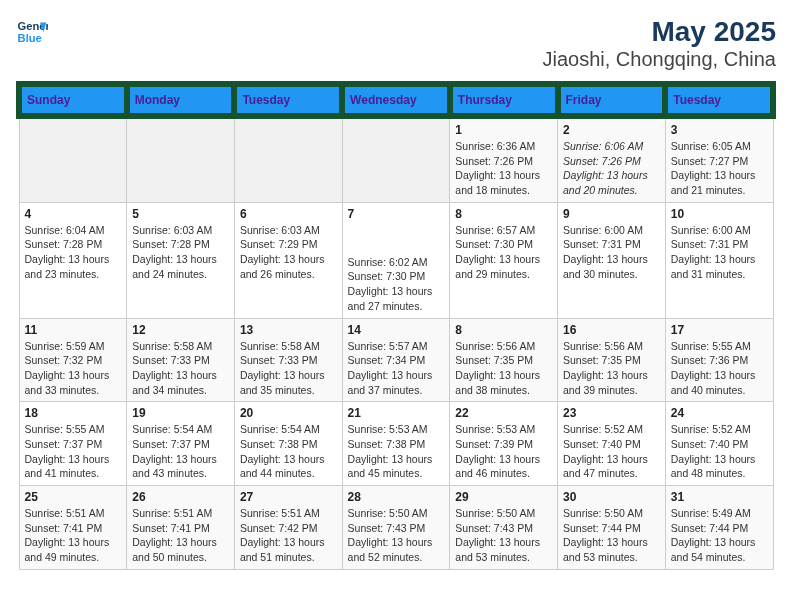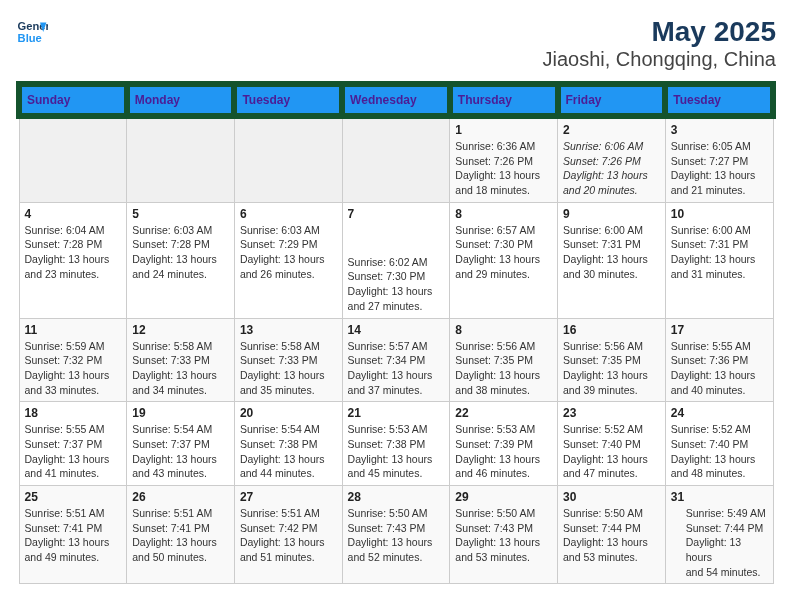--- a/index.html
+++ b/index.html
@@ -326,20 +326,20 @@
         </td>
         <td>
           <span class="day-number">30</span>
           <div class="day-info" style="white-space: pre-line;">Sunrise: 5:50 AM
 Sunset: 7:44 PM
 Daylight: 13 hours
 and 53 minutes.</div>
         </td>
         <td>
           <span class="day-number">31</span>
-          <div class="day-info" style="white-space: pre-line; margin-left: 15px;">Sunrise: 5:49 AM
+          <div class="day-info" style="white-space: pre-line;">Sunrise: 5:49 AM
 Sunset: 7:44 PM
 Daylight: 13 hours
 and 54 minutes.</div>
         </td>
       </tr>
     </tbody>
 </table>
 
 </body></html>

